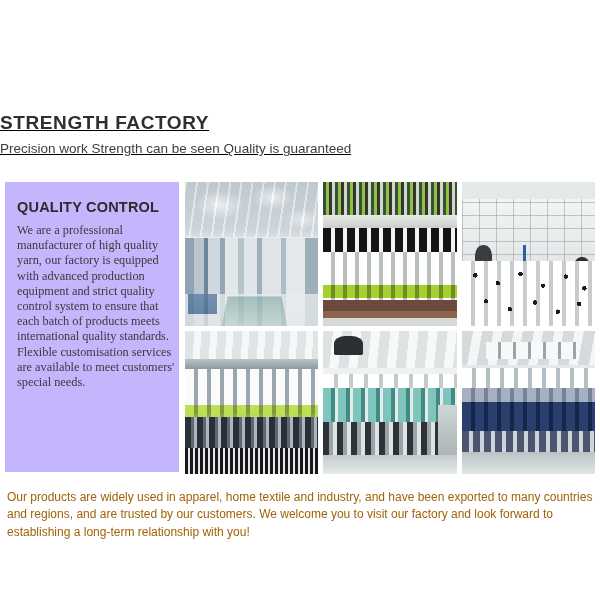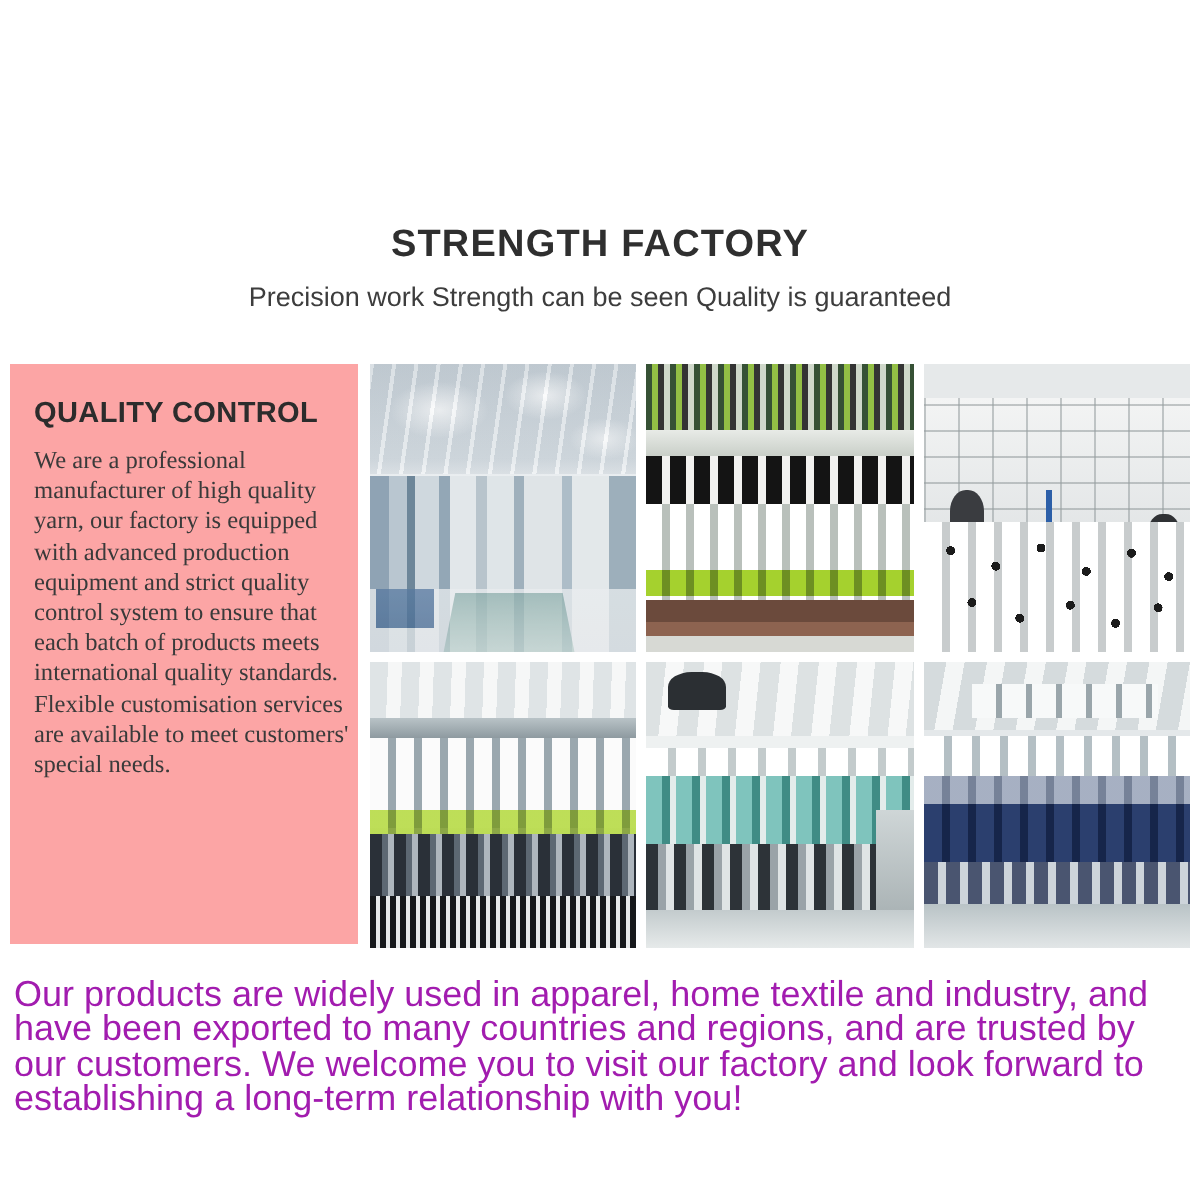--- a/index.html
+++ b/index.html
@@ -4,39 +4,39 @@
 <style>
   html,body{margin:0;padding:0;}
   body{
     width:600px;height:600px;background:#ffffff;
     font-family:"Liberation Sans", sans-serif;
     overflow:hidden;
   }
   .page{position:relative;width:600px;height:600px;background:#fff;}
 
   
-  .header{padding-top:112px;text-align:center;}
+  .header{padding-top:112px;text-decoration:underline;}
   .header-title{
     font-size:19px;font-weight:bold;letter-spacing:.6px;
     color:#2f2f2f;line-height:22px;margin:0;
   }
   .header-sub{
     font-size:13.5px;color:#3d3d3d;line-height:18px;margin:6px 0 0 0;
     font-weight:normal;
   }
 
   
   .band{
     position:absolute;left:0;top:182px;width:600px;height:292px;
   }
 
   
   .qc-panel{
     position:absolute;left:5px;top:0;width:174px;height:290px;
-    background:#fca5a5;box-sizing:border-box;padding:16px 0 10px 12px;
+    background:#c4b5fd;box-sizing:border-box;padding:16px 0 10px 12px;
   }
   .qc-title{
     font-size:14.5px;font-weight:bold;color:#2c2c2c;
     margin:0 0 7px 0;letter-spacing:.2px;line-height:18px;
   }
   .qc-body{
     font-size:12.3px;color:#3a3a3a;line-height:15.2px;margin:0;
     white-space:pre-line;
     font-family:Liberation Serif, serif;
   }
@@ -242,21 +242,21 @@
     background:repeating-linear-gradient(90deg,#4a5570 0 7px,#cdd4da 7px 11px);
   }
   .ph-navy .floor{
     position:absolute;left:0;right:0;bottom:0;height:15%;
     background:linear-gradient(#b9c3c6,#e2e6e7);
   }
 
   
   .footer{
     position:absolute;left:7px;top:489px;width:586px;
-    font-size:18px;line-height:17.4px;color:#a21caf;
+    font-size:12px;line-height:17.4px;color:#a16207;
   }
   .footer p{margin:0;}
 </style>
 </head>
 <body>
 
 <div class="page">
 
   <div class="header">
     <div class="header-title">STRENGTH FACTORY</div>

